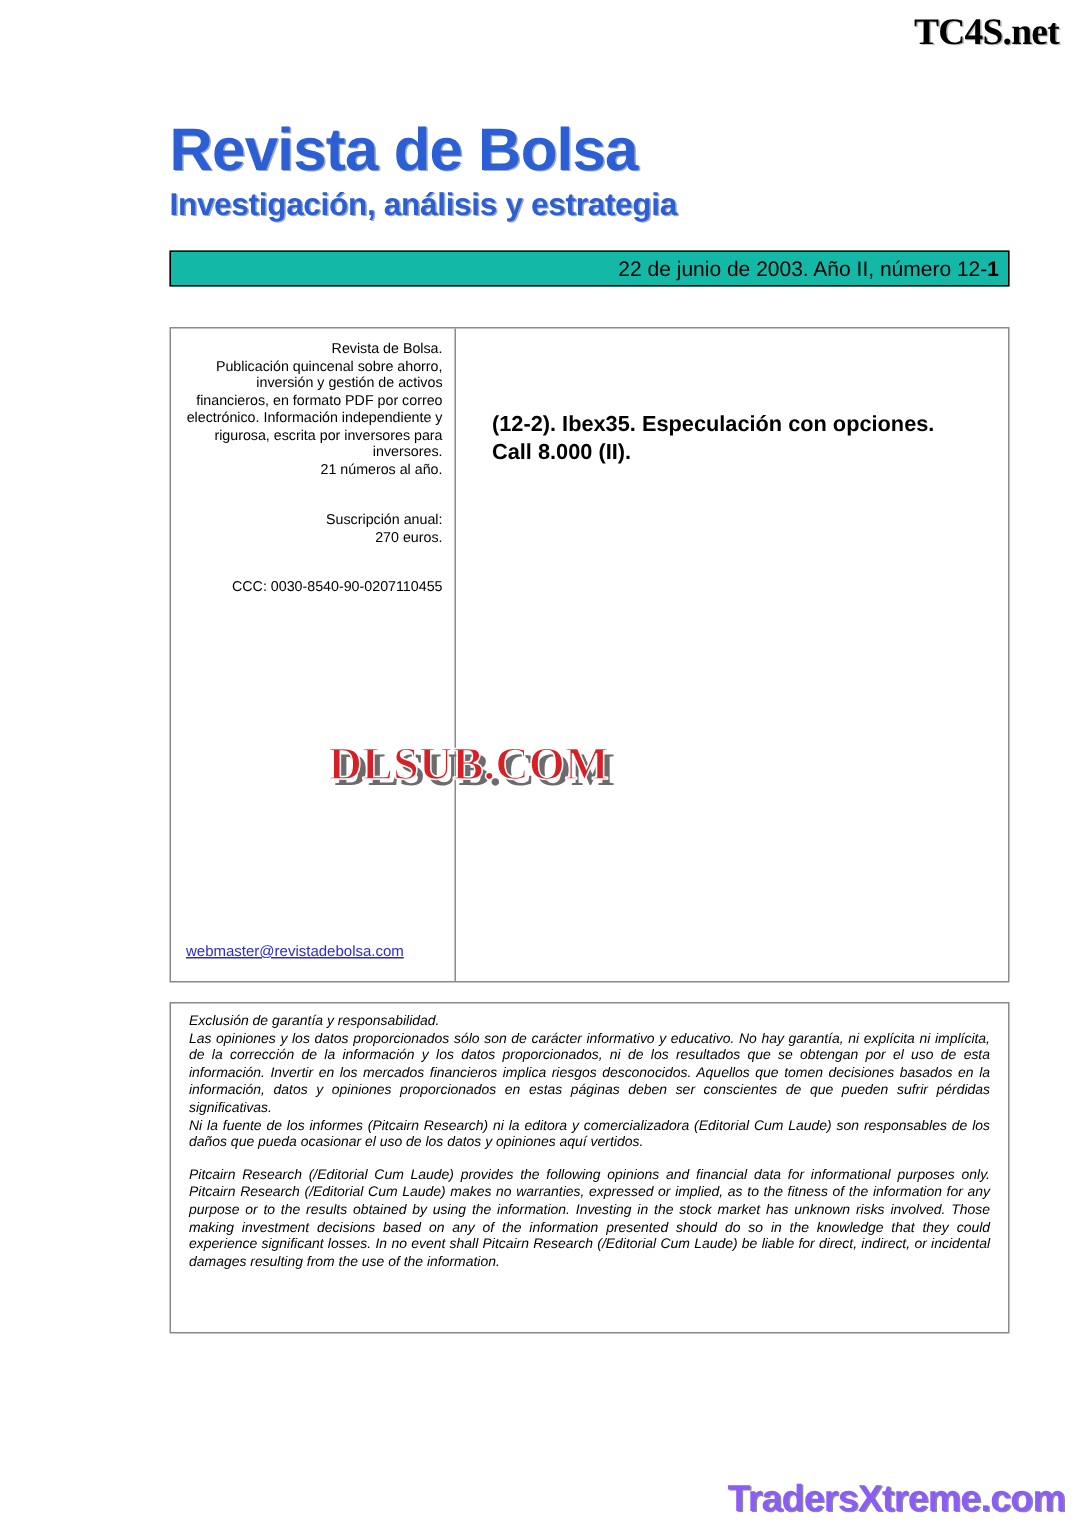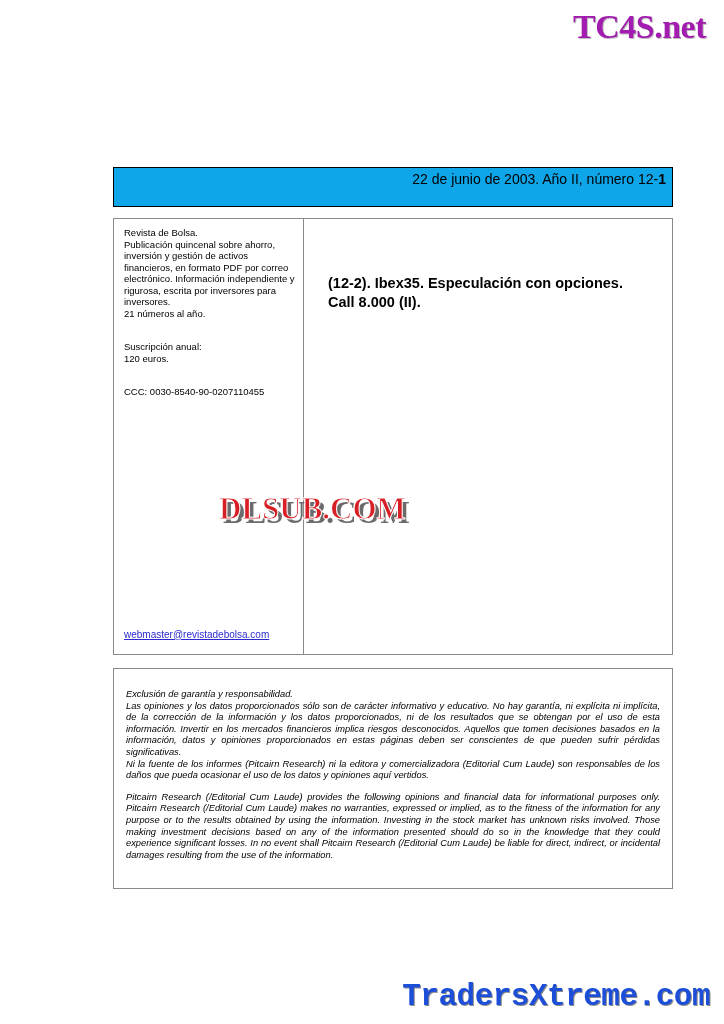--- a/index.html
+++ b/index.html
@@ -21,22 +21,22 @@
     height: 1024px;
   }
 
   
   .brand-top {
     position: absolute;
     top: 8px;
     right: 18px;
     font-family: "Liberation Serif", serif;
     font-weight: bold;
-    font-size: 34px;
-    color: #a21caf;
+    font-size: 25px;
+    color: #000000;
     letter-spacing: -0.5px;
     text-shadow: 1px 1px 0 #bdbdbd;
   }
 
   
   .masthead {
     position: absolute;
     left: 113px;
     top: 78px;
     width: 560px;
@@ -60,23 +60,23 @@
     letter-spacing: -0.2px;
     text-shadow: 1px 1px 0 #9aa9c6;
   }
 
   
   .date-bar {
     position: absolute;
     left: 113px;
     top: 167px;
     width: 560px;
-    height: 40px;
+    height: 24px;
     border: 1px solid #000000;
-    background: #0ea5e9;
+    background: #14b8a6;
     box-sizing: border-box;
   }
   .date-bar-text {
     position: absolute;
     right: 6px;
     top: 3px;
     font-size: 14px;
     color: #000000;
     font-family: "Liberation Sans", sans-serif;
   }
@@ -96,21 +96,21 @@
   .col-left {
     width: 190px;
     border-right: 1px solid #8a8a8a;
     box-sizing: border-box;
     padding: 8px 8px 8px 10px;
     font-size: 9.5px;
     line-height: 11.5px;
     color: #000000;
     position: relative;
   }
-  .col-left p { margin: 0; }
+  .col-left p { margin: 0; text-align: right; }
   .col-left .gap { height: 11px; }
   .mail-link {
     position: absolute;
     left: 10px;
     bottom: 14px;
     font-size: 10px;
     color: #2a2ad0;
     text-decoration: underline;
   }
   .col-right {
@@ -162,65 +162,69 @@
 
   
   .disclaimer-box {
     position: absolute;
     left: 113px;
     top: 668px;
     width: 560px;
     height: 221px;
     border: 1px solid #8a8a8a;
     box-sizing: border-box;
-    padding: 20px 12px;
+    padding: 6px 12px;
     font-style: italic;
     font-size: 9.3px;
     line-height: 11.6px;
     color: #000000;
     text-align: justify;
   }
   .disclaimer-box p { margin: 0; }
   .disclaimer-box .spacer { height: 10px; }
   .disclaimer-head { font-style: italic; }
 
   
   .brand-bottom {
     position: absolute;
     right: 14px;
     bottom: 10px;
-    font-family: Liberation Mono, monospace;
-    font-weight: bold;
-    font-size: 31px;
-    color: #1d4ed8;
+    font-family: Liberation Sans, sans-serif;
+    font-weight: bold;
+    font-size: 25px;
+    color: #8b5cf6;
     text-shadow: 1px 1px 0 #8c8c8c;
     letter-spacing: -0.5px;
   }
 </style>
 </head>
 <body>
 
 <div class="page">
 
   <div class="brand-top">TC4S.net</div>
 
+  <div class="masthead">
+    <div class="masthead-title">Revista de Bolsa</div>
+    <div class="masthead-sub">Investigación, análisis y estrategia</div>
+  </div>
 
   <div class="date-bar">
     <div class="date-bar-text"><span>22 de junio de 2003. Año II, número 12-</span><b>1</b></div>
   </div>
 
   <div class="content-box">
     <div class="col-left">
       <p style="white-space: pre-line;">Revista de Bolsa.
 Publicación quincenal sobre ahorro, inversión y gestión de activos financieros, en formato PDF por correo electrónico. Información independiente y rigurosa, escrita por inversores para inversores.
 21 números al año.</p>
       <div class="gap"></div>
       <div class="gap"></div>
       <p style="white-space: pre-line;">Suscripción anual:
-120 euros.</p>
+270 euros.</p>
       <div class="gap"></div>
       <div class="gap"></div>
       <p style="white-space: pre-line;">CCC: 0030-8540-90-0207110455</p>
       <div class="gap"></div>
       <a class="mail-link" href="#">webmaster@revistadebolsa.com</a>
     </div>
     <div class="col-right">
       <div class="issue-title">(12-2). Ibex35. Especulación con opciones. Call 8.000 (II).</div>
     </div>
   </div>

